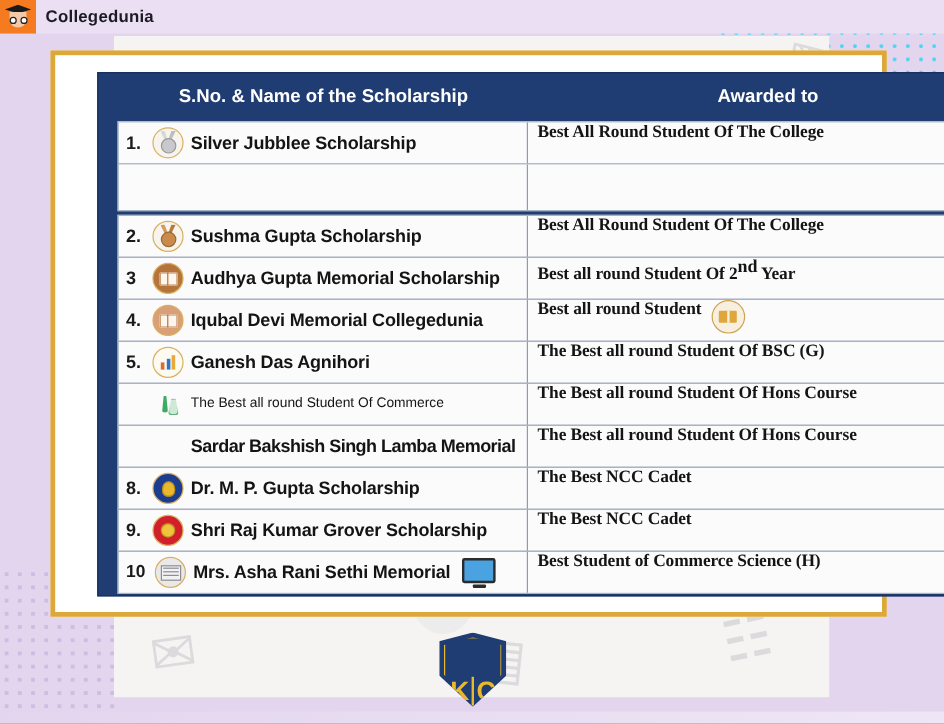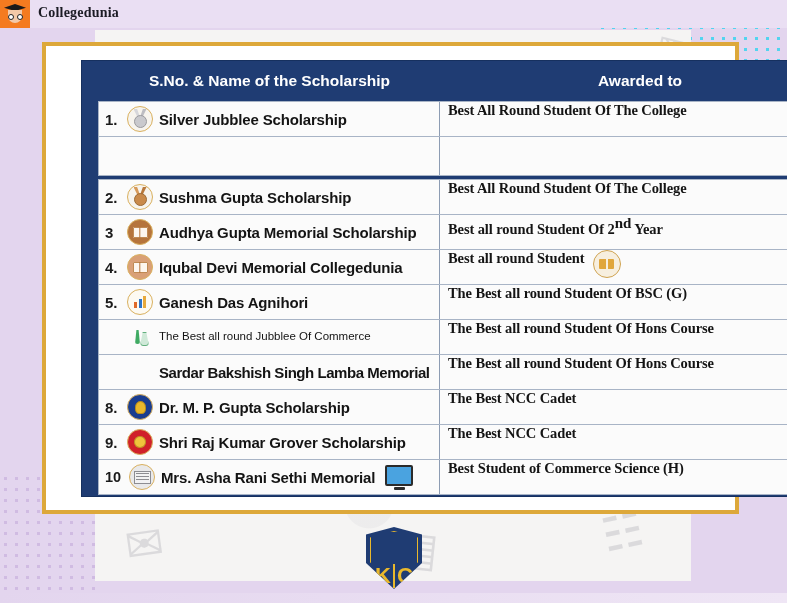--- a/index.html
+++ b/index.html
@@ -45,21 +45,21 @@
   
   .topbar{position:absolute;left:0;top:0;width:787px;height:28px;background:#eadff3;z-index:30;}
   .cd-logo{position:absolute;left:0;top:0;width:30px;height:28px;background:#f47b20;
     display:flex;align-items:center;justify-content:center;overflow:hidden;}
   .cd-face{position:relative;width:22px;height:22px;}
   .cd-cap{position:absolute;left:0;top:1px;width:22px;height:7px;background:#1a1a1a;
     clip-path:polygon(0 55%,50% 0,100% 55%,50% 100%);}
   .cd-head{position:absolute;left:4px;top:7px;width:14px;height:13px;background:#f3c9a8;border-radius:0 0 7px 7px;}
   .cd-eye{position:absolute;top:11px;width:4px;height:4px;border:1.3px solid #222;border-radius:50%;background:#fff;}
   .cd-eye.l{left:4px;} .cd-eye.r{left:13px;}
-  .cd-name{position:absolute;left:38px;top:5px;font-size:14px;font-weight:bold;color:#1b1b24;letter-spacing:.2px;font-family:Liberation Serif, serif;}
+  .cd-name{position:absolute;left:38px;top:5px;font-size:14px;font-weight:bold;color:#1b1b24;letter-spacing:.2px;}
 
   
   .gold-frame{
     position:absolute;left:42px;top:42px;width:697px;height:472px;
     border:4px solid #dda83a;background:#ffffff;box-sizing:border-box;
   }
   .gold-inner{position:absolute;inset:5px;background:#ffffff;}
 
   
   .tbl-wrap{
@@ -269,21 +269,21 @@
           <span class="aw">The Best all round Student Of BSC (G)</span>
         </div>
       </div>
 
       <div class="row">
         <div class="cell-l">
           <span class="sno"></span>
           <span class="ic ico-flask">
             <span class="fl"></span>
           </span>
-          <span class="nm sm">The Best all round Jubblee Of Commerce</span>
+          <span class="nm sm">The Best all round Student Of Commerce</span>
         </div>
         <div class="cell-r">
           <span class="aw">The Best all round Student Of Hons Course</span>
         </div>
       </div>
 
       <div class="row">
         <div class="cell-l">
           <span class="sno"></span>
           <span class="ic-blank"></span>

